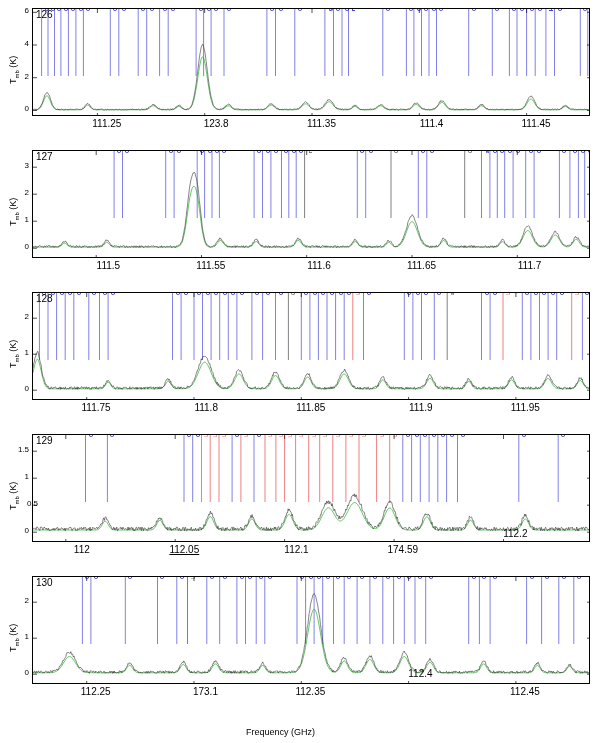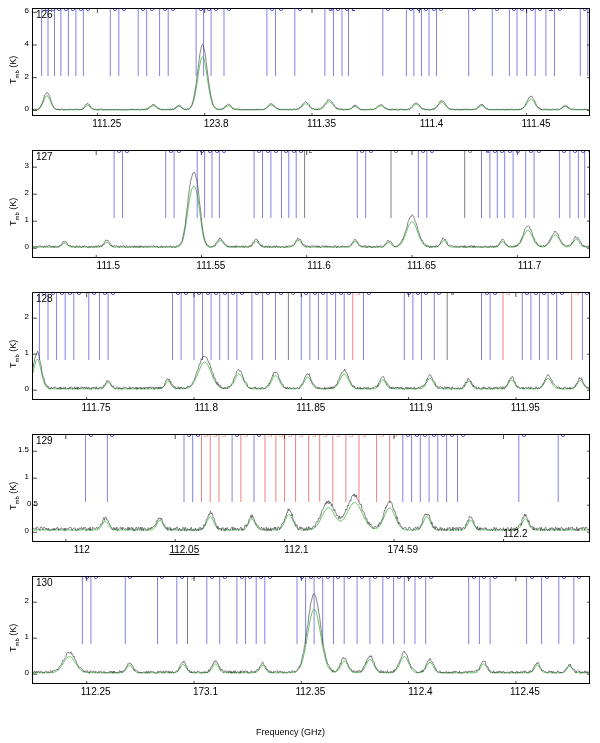--- a/index.html
+++ b/index.html
@@ -629,19 +629,19 @@
           <div class="linelabel lab-blue" style="left: 527.808px; top: 2px;">CH3OCHO</div>
           <div class="linelabel lab-blue" style="left: 542.831px; top: 2px;">C2H5CN,v=0</div>
         </div>
         <div class="panel-index" style="left: 36px; top: 1px;">130</div>
         <div class="ytick" style="width: 24px; left: 5px; top: 92.2px;">0</div>
         <div class="ytick" style="width: 24px; left: 5px; top: 56.2px;">1</div>
         <div class="ytick" style="width: 24px; left: 5px; top: 20.2px;">2</div>
         <div class="xtick" style="width: 50px; left: 60.6538px; top: 110px;">112.25</div>
         <div class="xtick" style="width: 50px; left: 167.962px; top: 110px;">173.1</div>
         <div class="xtick" style="width: 50px; left: 275.269px; top: 110px;">112.35</div>
-        <div class="xtick" style="width: 50px; left: 382.577px; top: 110px;">112.4</div>
+        <div class="xtick" style="width: 50px; left: 382.577px; top: 92px;">112.4</div>
         <div class="xtick" style="width: 50px; left: 489.885px; top: 110px;">112.45</div>
         <div class="ylabel" style="left: 8px; top: 76px;"><span>T</span><span style="font-size: 6px; vertical-align: sub;">mb</span><span> (K)</span></div>
       </div>
     </div>
-  <div class="xlabel" id="xlabel-el" style="left:256px; top:727px;">Frequency (GHz)</div>
+  <div class="xlabel" id="xlabel-el" style="left:246px; top:727px;">Frequency (GHz)</div>
 </div>
 
 </body></html>

